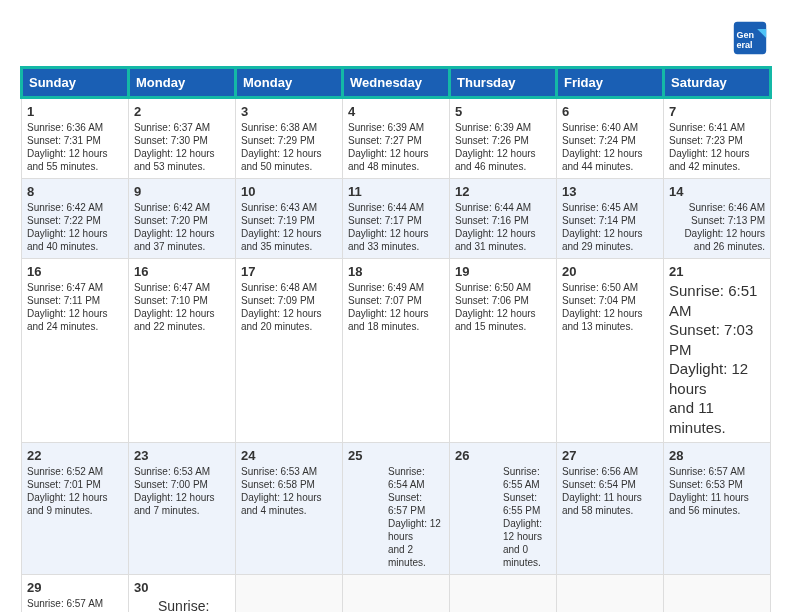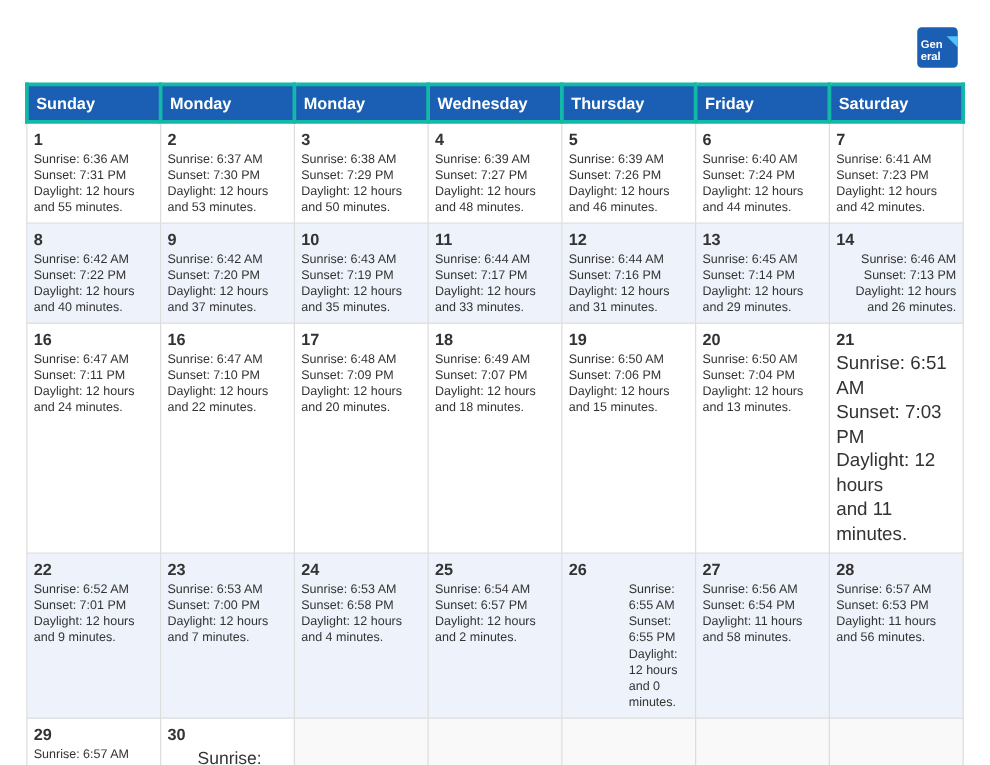--- a/index.html
+++ b/index.html
@@ -294,21 +294,21 @@
         </td>
         <td>
           <span class="day-num">24</span>
           <div style="white-space: pre-line; font-size: 10px; line-height: 1.3;">Sunrise: 6:53 AM
 Sunset: 6:58 PM
 Daylight: 12 hours
 and 4 minutes.</div>
         </td>
         <td>
           <span class="day-num">25</span>
-          <div style="white-space: pre-line; font-size: 10px; line-height: 1.3;">Sunrise: 6:54 AM
+          <div style="white-space: pre-line; font-size: 10px; line-height: 1.3; margin-left: 40px;">Sunrise: 6:54 AM
 Sunset: 6:57 PM
 Daylight: 12 hours
 and 2 minutes.</div>
         </td>
         <td>
           <span class="day-num">26</span>
           <div style="white-space: pre-line; font-size: 10px; line-height: 1.3; margin-left: 48px;">Sunrise: 6:55 AM
 Sunset: 6:55 PM
 Daylight: 12 hours
 and 0 minutes.</div>

